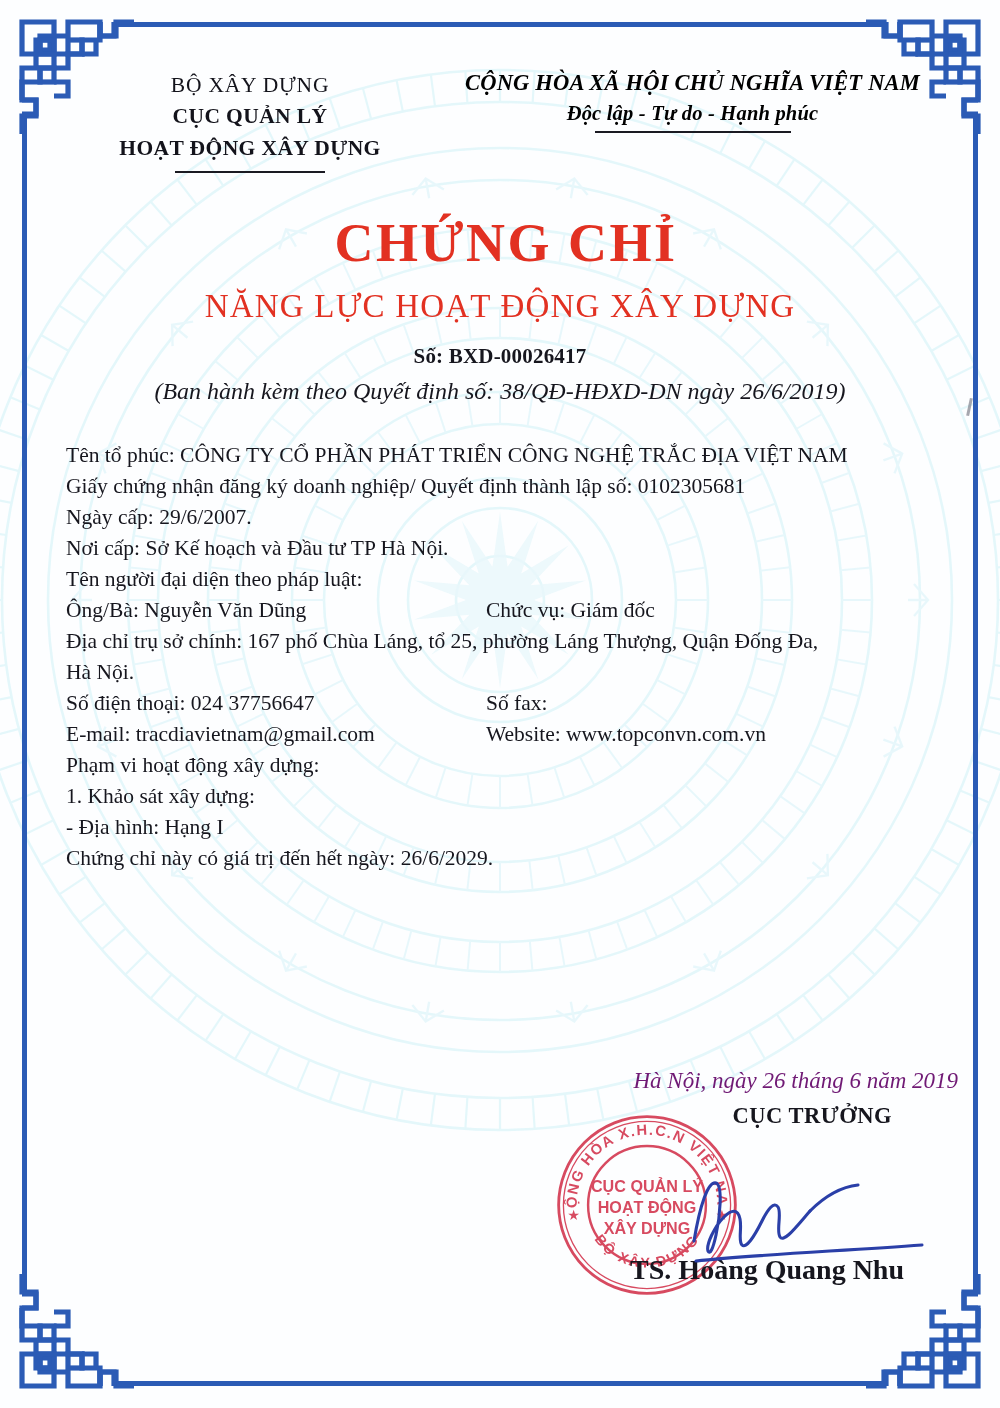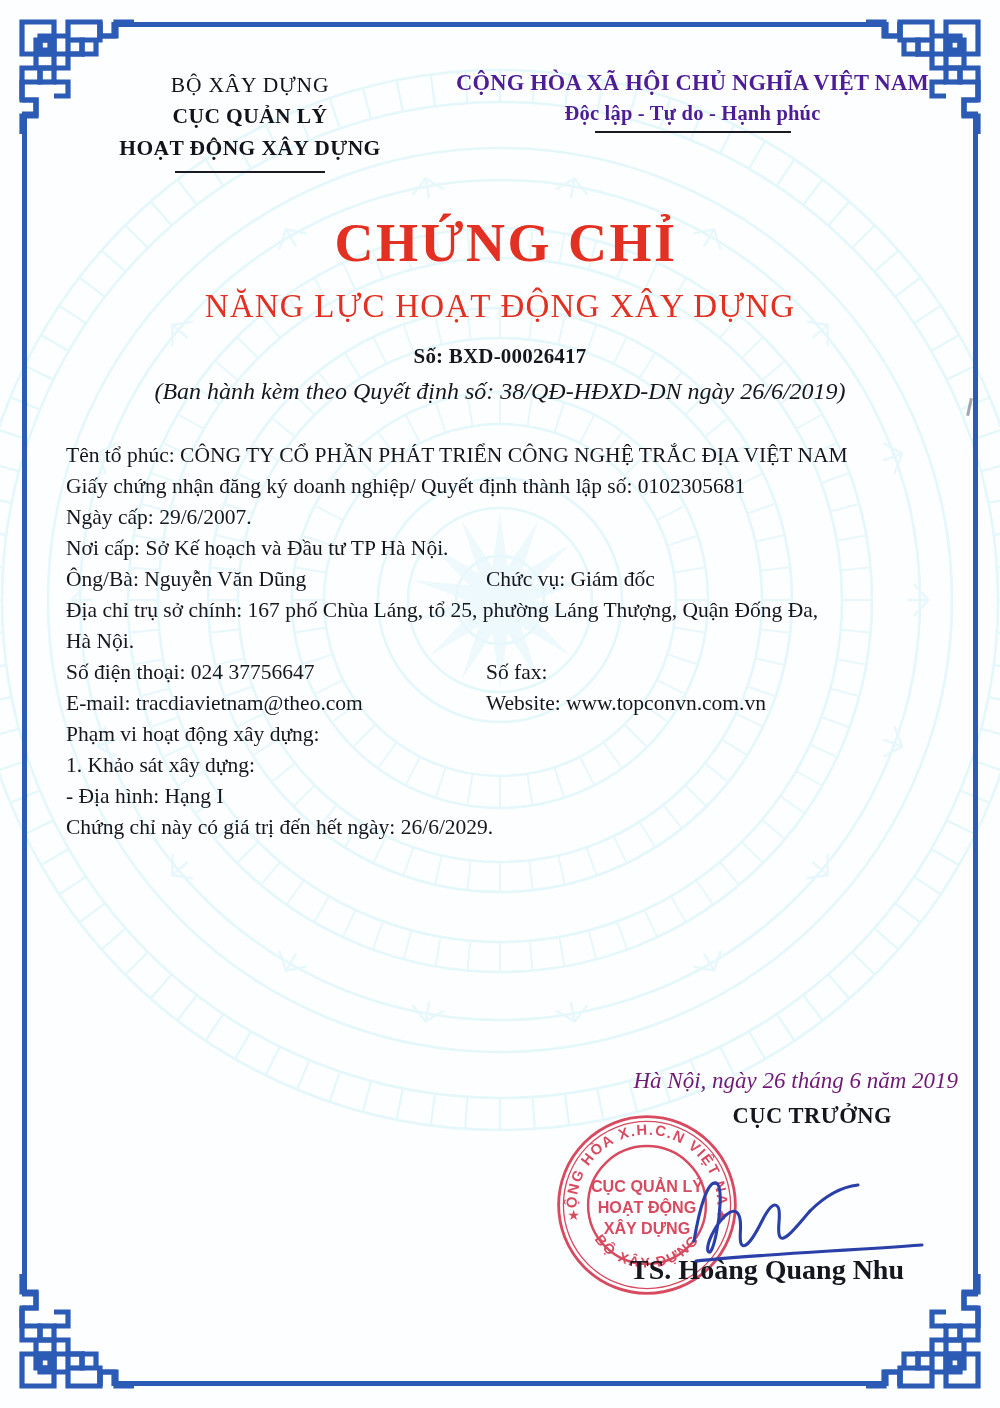--- a/index.html
+++ b/index.html
@@ -70,21 +70,22 @@
   .header-left .l1 { font-weight: normal; letter-spacing: 0.8px; }
   .rule-left {
     width: 150px;
     height: 2px;
     background: #1a1a22;
     margin: 7px auto 0;
   }
   .header-right {
     flex: 1;
     text-align: center;
-    color: #4c1d95;
+    color: #000000;
+    font-style: italic;
   }
   .header-right .r1 {
     font-weight: bold;
     font-size: 22.5px;
     letter-spacing: 0.2px;
     white-space: nowrap;
   }
   .header-right .r2 {
     font-weight: bold;
     font-size: 20.5px;
@@ -630,20 +631,21 @@
   <div class="stray-mark"></div>
 
   <div class="body-block">
     <div class="row">
       <span>Tên tổ phúc:</span>
       <span>CÔNG TY CỔ PHẦN PHÁT TRIỂN CÔNG NGHỆ TRẮC ĐỊA VIỆT NAM</span>
     </div>
     <div class="row">Giấy chứng nhận đăng ký doanh nghiệp/ Quyết định thành lập số: 0102305681</div>
     <div class="row">Ngày cấp: 29/6/2007.</div>
     <div class="row">Nơi cấp: Sở Kế hoạch và Đầu tư TP Hà Nội.</div>
+    <div class="row">Tên người đại diện theo pháp luật:</div>
 
     <div class="row two-col">
       <div class="c1">
         <span>Ông/Bà:</span>
         <span>Nguyễn Văn Dũng</span>
       </div>
       <div class="c2">
         <span>Chức vụ:</span>
         <span>Giám đốc</span>
       </div>
@@ -651,21 +653,21 @@
 
     <div class="wrap">Địa chỉ trụ sở chính: 167 phố Chùa Láng, tổ 25, phường Láng Thượng, Quận Đống Đa,</div>
     <div class="wrap">Hà Nội.</div>
 
     <div class="row two-col">
       <div class="c1">Số điện thoại: 024 37756647</div>
       <div class="c2">Số fax:</div>
     </div>
 
     <div class="row two-col">
-      <div class="c1">E-mail: tracdiavietnam@theo.com</div>
+      <div class="c1">E-mail: tracdiavietnam@gmail.com</div>
       <div class="c2">Website: www.topconvn.com.vn</div>
     </div>
 
     <div class="row">Phạm vi hoạt động xây dựng:</div>
     <div class="row">1. Khảo sát xây dựng:</div>
     <div class="row">- Địa hình: Hạng I</div>
     <div class="row">Chứng chỉ này có giá trị đến hết ngày: 26/6/2029.</div>
   </div>
 
   <div class="sig-place">Hà Nội, ngày 26 tháng 6 năm 2019</div>

